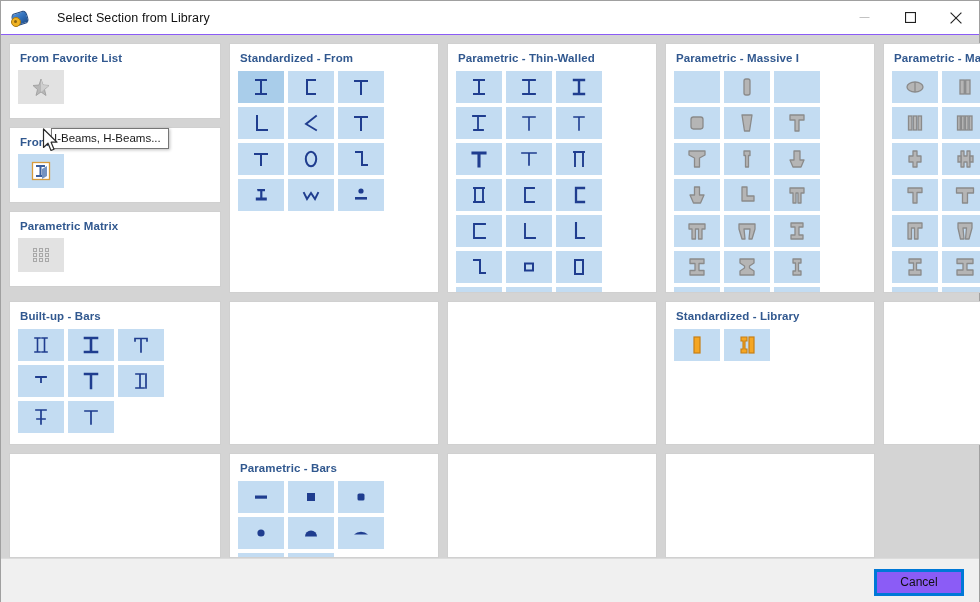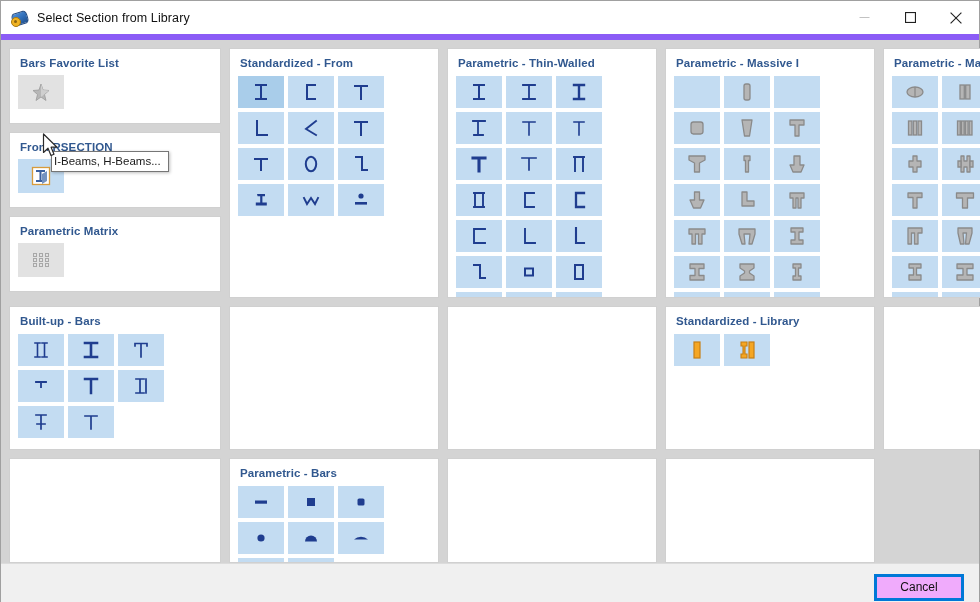--- a/index.html
+++ b/index.html
@@ -13,22 +13,23 @@
     position:relative;width:980px;height:602px;
     background:#d4d4d4;
     border:1px solid #a0a0a0;
     box-sizing:border-box;
     display:flex;flex-direction:column;
   }
   
   .titlebar{
     height:33px;flex:0 0 33px;background:#ffffff;
     display:flex;align-items:center;
-    border-bottom:6px solid #8b5cf6;
+    border-bottom:1px solid #8b5cf6;
     position:relative;
+    gap:20px;
   }
   .app-icon{
     width:18px;height:18px;margin-left:9px;margin-right:9px;
     position:relative;flex:0 0 18px;
   }
   .app-icon .barrel{
     position:absolute;left:2px;top:3px;width:14px;height:11px;
     background:linear-gradient(160deg,#4f8fd8 0%,#2e6bb5 55%,#1f4e8c 100%);
     border:1px solid #20487f;border-radius:3px/5px;
     transform:rotate(-18deg);
@@ -97,31 +98,31 @@
   .sq-tile.blue{background:#c3dcf2;}
 
   
   .footer{
     flex:0 0 47px;height:47px;background:#f0f0f0;
     border-top:1px solid #dcdcdc;
     display:flex;align-items:center;justify-content:flex-end;
     padding-right:16px;box-sizing:border-box;
   }
   .cancel-btn{
-    width:88px;height:25px;background:#f0abfc;
+    width:88px;height:25px;background:#8b5cf6;
     border:1px solid #0078d7;outline:1px solid #0078d7;outline-offset:0px;
     box-shadow:0 0 0 1px #0078d7 inset;
     font-family:"Liberation Sans", sans-serif;font-size:12px;color:#101010;
     display:flex;align-items:center;justify-content:center;
     box-sizing:border-box;cursor:default;
   }
 
   
   .tooltip{
-    position:absolute;left:50px;top:111px;
+    position:absolute;left:50px;top:93px;
     background:#ffffff;border:1px solid #767676;
     padding:3px 7px 4px 2px;font-size:11.5px;color:#1a1a1a;
     white-space:nowrap;box-shadow:1px 1px 3px rgba(0,0,0,.25);
     z-index:40;
   }
   .cursor{
     position:absolute;left:41px;top:93px;z-index:50;pointer-events:none;
   }
 </style>
 </head>
@@ -525,21 +526,21 @@
                 <path d="M7 4 H23 V8 H20 V15 H23 V20 H7 V15 H10 V8 H7 Z" fill="#b5b5b5" stroke="#8a8a8a" stroke-width="1.3" stroke-linejoin="round"></path>
                 <rect x="12" y="8" width="2.4" height="7" fill="#b5b5b5" stroke="#8a8a8a" stroke-width="1.3"></rect>
                 <rect x="15.8" y="8" width="2.4" height="7" fill="#b5b5b5" stroke="#8a8a8a" stroke-width="1.3"></rect>
               </svg>
             </div>
           </div>
       </div>
 
       <div class="side-col">
         <div class="side-panel" style="height:76px">
-          <div class="panel-title">Bars Favorite List</div>
+          <div class="panel-title">From Favorite List</div>
           <div class="sq-tile grey">
             <svg width="22" height="22" viewBox="0 0 22 22">
               <path d="M11 3 L13 9 L19 9.5 L14.5 13.5 L16 19.5 L11 16 L6 19.5 L7.5 13.5 L3 9.5 L9 9 Z" fill="#b7b7b7" stroke="#9a9a9a" stroke-width="0.8"></path>
               <path d="M11 3 L13 9 L19 9.5 L11 16 Z" fill="#cfcfcf"></path>
             </svg>
           </div>
         </div>
         <div class="side-panel" style="height:76px">
           <div class="panel-title">From RSECTION</div>
           <div class="sq-tile blue">

